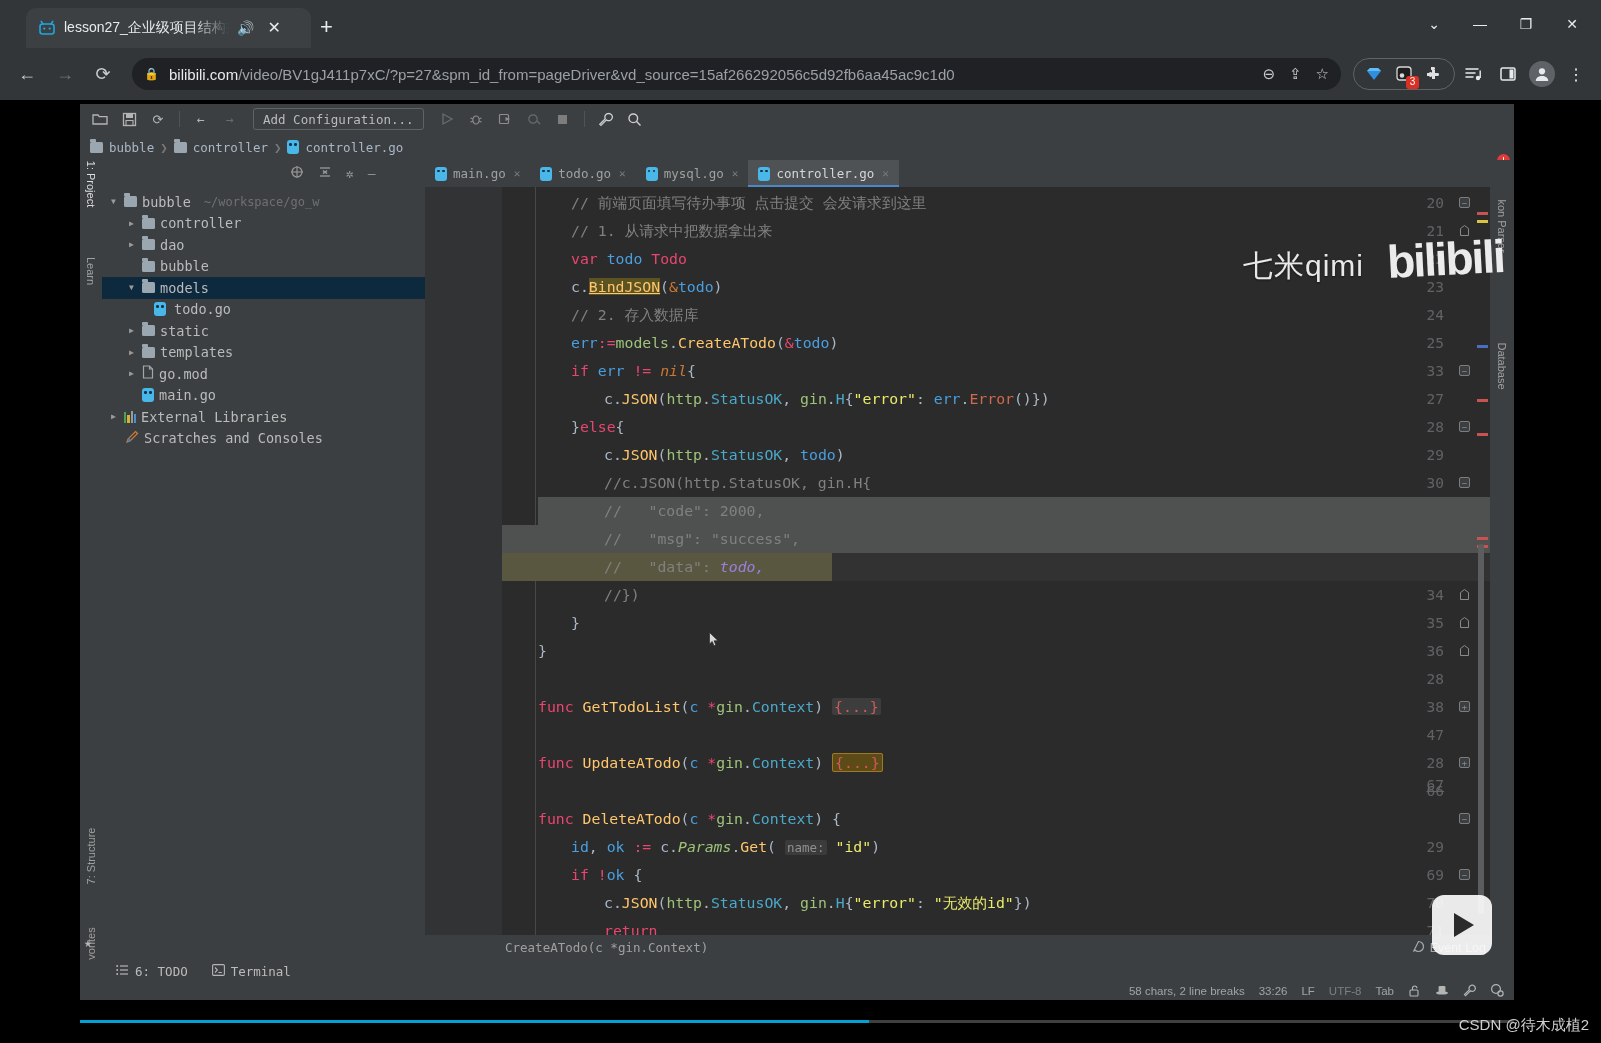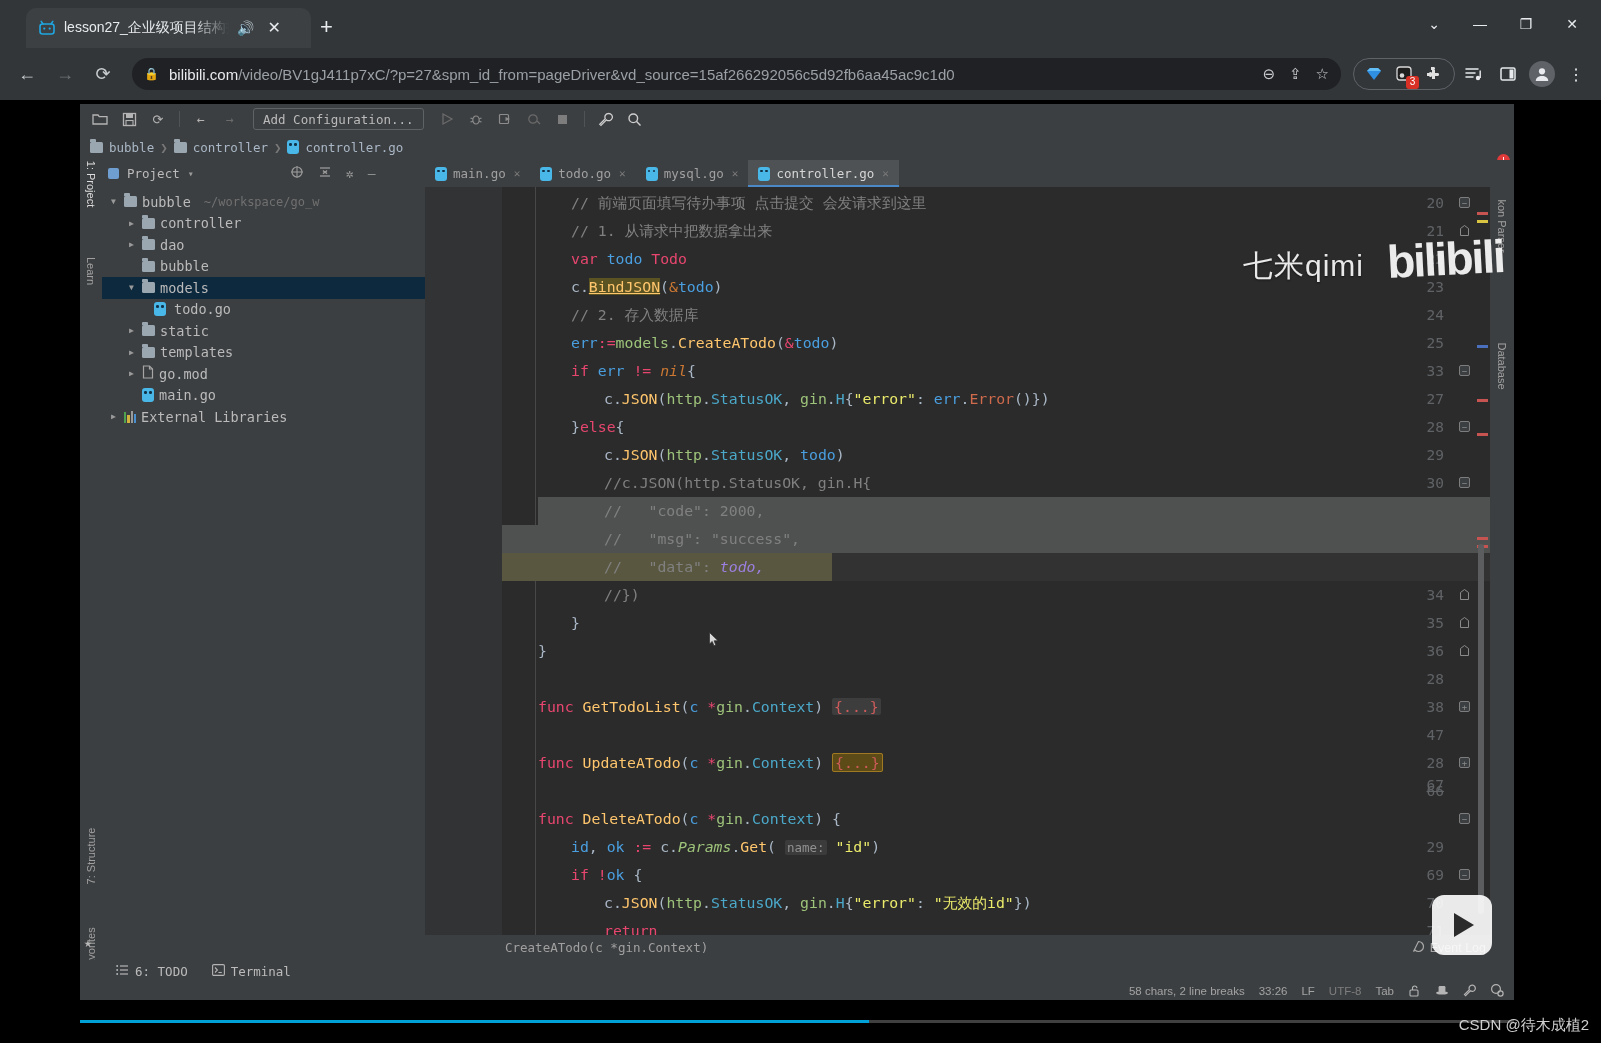--- a/index.html
+++ b/index.html
@@ -351,25 +351,20 @@
       </div>
 
       <div class="leftstrip">
         <span class="vtxt down sel" style="top:18px;">1: Project</span>
         <span class="vtxt down" style="top:105px;">Learn</span>
         <span class="vtxt up" style="top:690px;">7: Structure</span>
         <span class="vtxt up" style="top:790px;">2: Favorites</span>
         <span style="position:absolute;left:4px;bottom:10px;color:#b9b9b9;font-size:13px;">★</span>
       </div>
 
-      <div class="proj-header">
-        <span class="sq"></span>
-        <span>Project</span>
-        <span style="color:#9a9a9a;font-size:10px;">▾</span>
-      </div>
       <div class="proj-tools">
         <span>
           <svg width="14" height="14" viewBox="0 0 14 14">
               <circle cx="7" cy="7" r="5" fill="none" stroke="#9a9a9a" stroke-width="1.2"></circle>
               <line x1="7" y1="1" x2="7" y2="13" stroke="#9a9a9a" stroke-width="1.1"></line>
               <line x1="1" y1="7" x2="13" y2="7" stroke="#9a9a9a" stroke-width="1.1"></line>
             </svg>
         </span>
         <span>
           <svg width="14" height="14" viewBox="0 0 14 14">
@@ -443,20 +438,29 @@
         </div>
         <div class="tnode" style="padding-left:6px;">
           <span class="arrow">▶</span>
           <span class="lib-ico">
             <i style="height:11px;background:#4fa14f;"></i>
               <i style="height:8px;background:#d2b23c;"></i>
               <i style="height:12px;background:#9a9a9a;"></i>
               <i style="height:9px;background:#4a8fd0;"></i>
           </span>
           <span>External Libraries</span>
+        </div>
+        <div class="tnode" style="padding-left:23px;">
+          <span>
+            <svg width="14" height="14" viewBox="0 0 14 14">
+                <path d="M10.5 1.5 L12.5 3.5 L5 11 L2 12 L3 9 Z" fill="none" stroke="#cf7b3a" stroke-width="1.2"></path>
+                <circle cx="4" cy="10" r="1.6" fill="#3a7fcf"></circle>
+              </svg>
+          </span>
+          <span>Scratches and Consoles</span>
         </div>
       </div>
 
       <div class="ide-tabs">
         <div class="ftab">
           <span class="go-ico"></span>
           <span>main.go</span>
           <span class="x">✕</span>
         </div>
         <div class="ftab">

